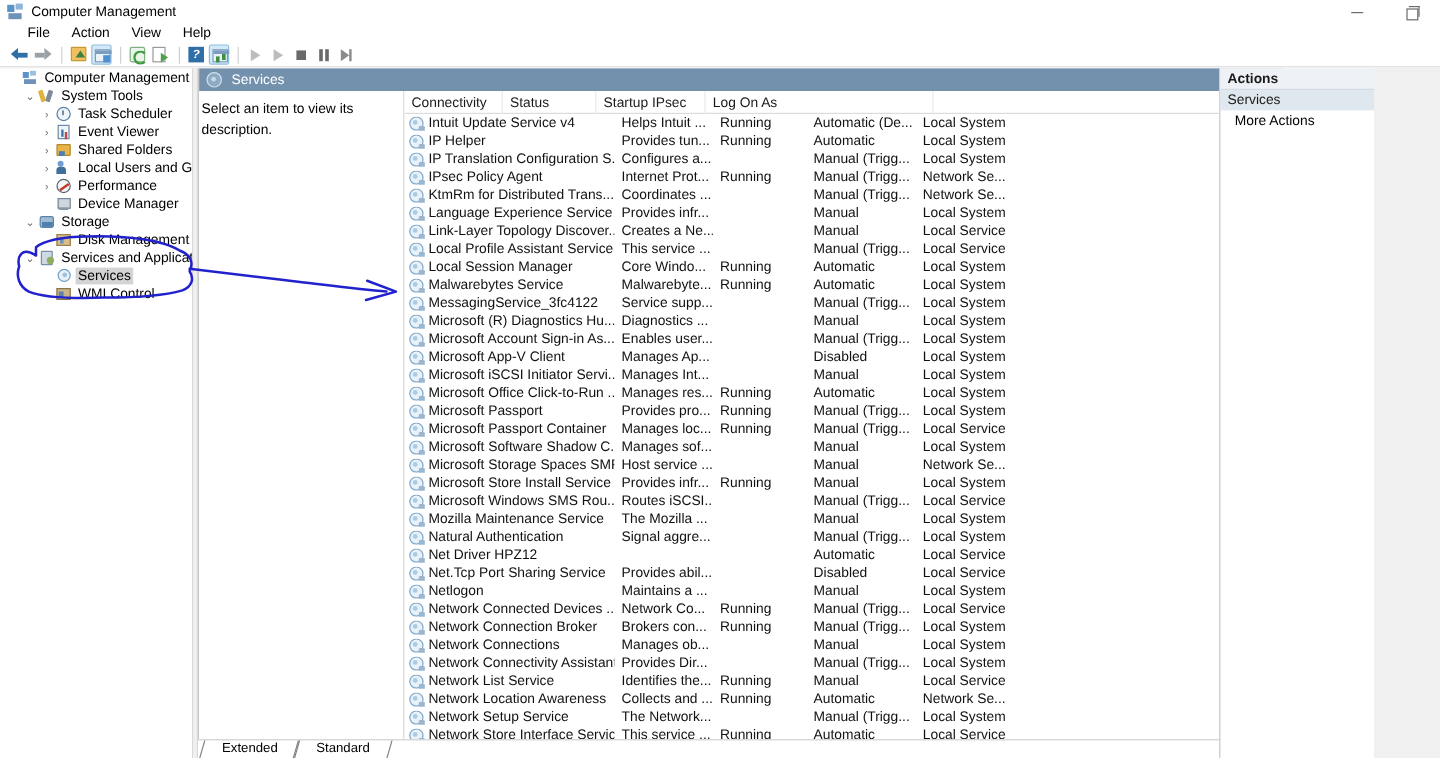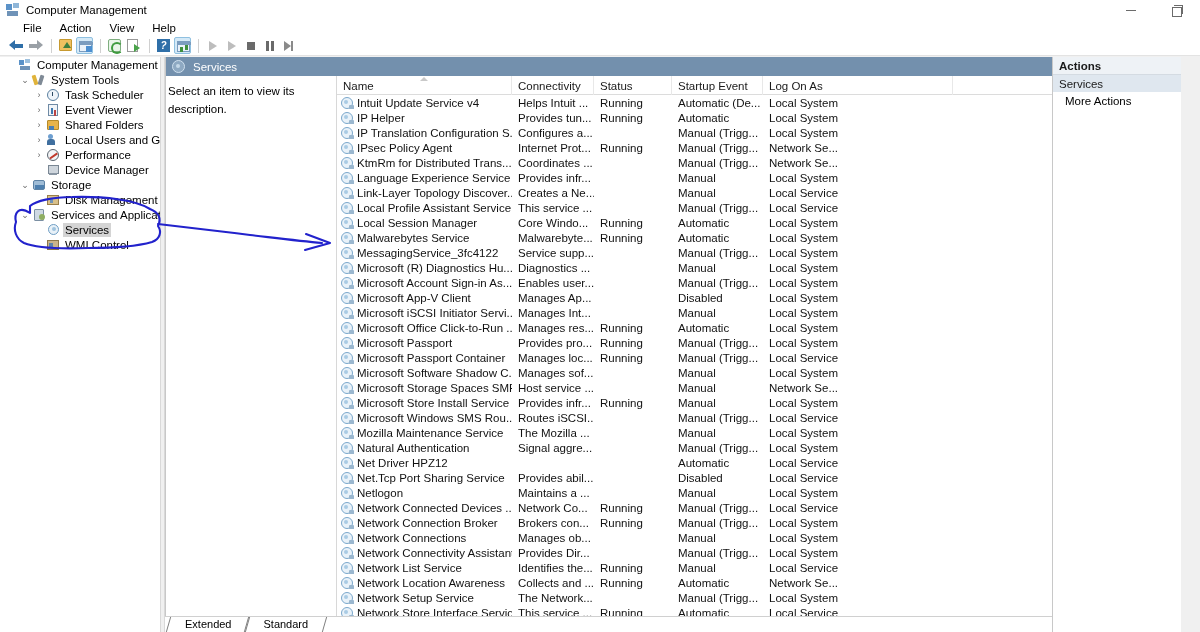--- a/index.html
+++ b/index.html
@@ -230,21 +230,21 @@
   }
   .tab {
     font-size: 11px; padding: 0 16px; height: 15px; line-height: 15px;
     position: relative; color: #000;
   }
   .tab .sl { position: absolute; left: -1px; top: 0; height: 15px; width: 8px; border-left: 1px solid #808080; transform: skewX(-16deg); }
   .tab .sr { position: absolute; right: -1px; top: 0; height: 15px; width: 8px; border-right: 1px solid #808080; transform: skewX(-16deg); }
 
   
   .pane-actions {
-    position: absolute; left: 1052px; top: 57px; width: 129px; height: 575px;
+    position: absolute; left: 1016px; top: 57px; width: 129px; height: 575px;
     background: #ffffff; border-left: 1px solid #c8c8c8;
   }
   .act-header {
     height: 18px; background: #eef2f6; border-bottom: 1px solid #d4dbe2;
     display: flex; align-items: center; padding-left: 6px;
     font-size: 11.5px; font-weight: bold; color: #1a1a1a;
   }
   .act-group {
     height: 17px; background: #dfe7ef; display: flex; align-items: center;
     padding-left: 6px; font-size: 11.5px; color: #1a1a1a;
@@ -445,27 +445,23 @@
     <div class="svc-header">
       <span class="hdr-icon"></span>
       <span>Services</span>
     </div>
     <div class="center-body">
       <div class="desc-pane">
         <span>Select an item to view its description.</span>
       </div>
       <div class="list-pane">
         <div class="col-head">
-          <div class="ch c-name">
-            <span class="sortmark"></span>
-            <span>Name</span>
-          </div>
           <div class="ch c-desc">Connectivity</div>
           <div class="ch c-status">Status</div>
-          <div class="ch c-start">Startup Event</div>
+          <div class="ch c-start">Startup IPsec</div>
           <div class="ch c-logon">Log On As</div>
         </div>
         <div class="rows" id="rows-host">
             <div class="srow">
               <div class="cell c-name">
                 <span class="svc-ico"></span>
                 <span>Intuit Update Service v4</span>
               </div>
               <div class="cell c-desc">Helps Intuit ...</div>
               <div class="cell c-status">Running</div>

